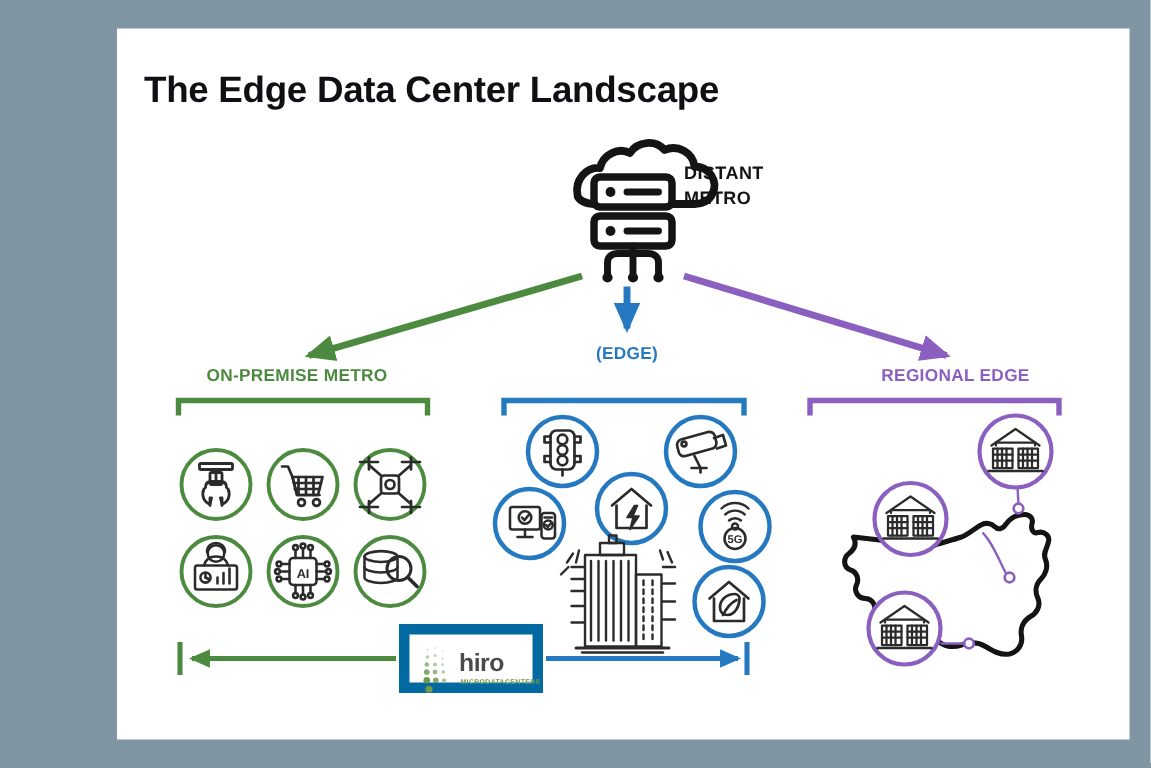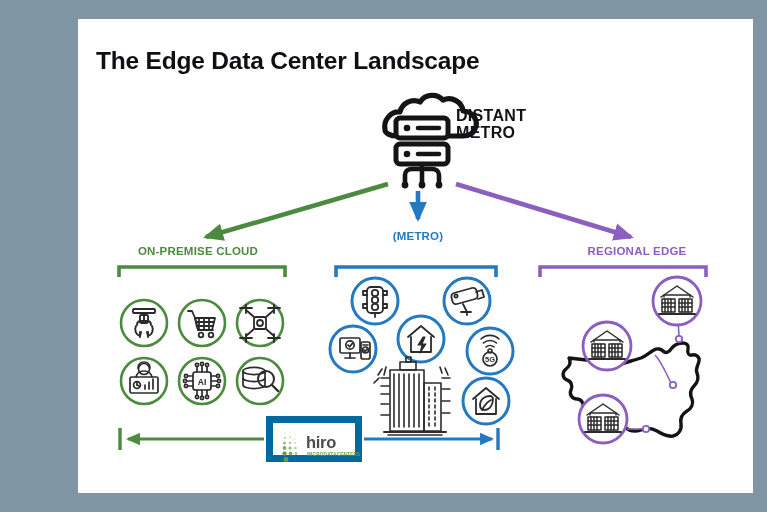--- a/index.html
+++ b/index.html
@@ -66,21 +66,21 @@
   }
   #hdr-reg {
     left: 459px; top: 225px; width: 200px;
     color: #8b5fbf;
   }
   #cloud-label {
     position: absolute;
     left: 378px;
     top: 88px;
     width: 90px;
-    font-size: 16px;
+    font-size: 12px;
     font-weight: bold;
     color: #121217;
     line-height: 17px;
     letter-spacing: 0.3px;
   }
   #hiro-box {
     position: absolute;
     left: 188px;
     top: 397px;
     width: 96px;
@@ -460,24 +460,24 @@
       <line x1="186" y1="420" x2="50" y2="420" stroke="#4c8a3f" stroke-width="3.2" marker-end="url(#ah-green)"></line>
       <line x1="286" y1="420" x2="414" y2="420" stroke="#2579c0" stroke-width="3.2" marker-end="url(#ah-blue)"></line>
       <line x1="420" y1="409" x2="420" y2="431" stroke="#2579c0" stroke-width="3.4"></line>
     </svg>
 
     <div id="cloud-label">
       <div>DISTANT</div>
       <div>METRO</div>
     </div>
 
-    <div class="hdr" id="hdr-on">ON-PREMISE CLOUD</div>
+    <div class="hdr" id="hdr-on">ON-PREMISE METRO</div>
 
     <div class="hdr" id="hdr-near">
-      <div>(METRO)</div>
+      <div>(EDGE)</div>
     </div>
 
     <div class="hdr" id="hdr-reg">REGIONAL EDGE</div>
 
     <div id="hiro-box">
       <svg id="hiro-dots" viewBox="0 0 22 32" xmlns="http://www.w3.org/2000/svg">
         <g fill="#6f9a4e">
           <circle cx="4" cy="3" r="0.7" opacity="0.3"></circle>
           <circle cx="9" cy="2" r="0.7" opacity="0.25"></circle>
           <circle cx="14" cy="4" r="0.7" opacity="0.2"></circle>

